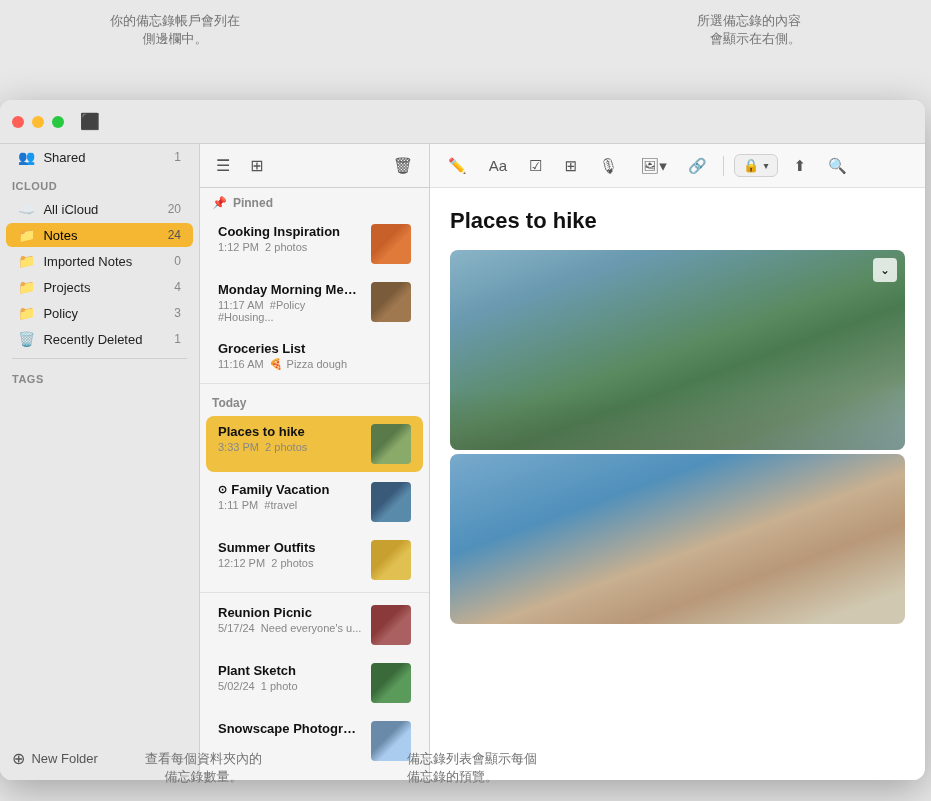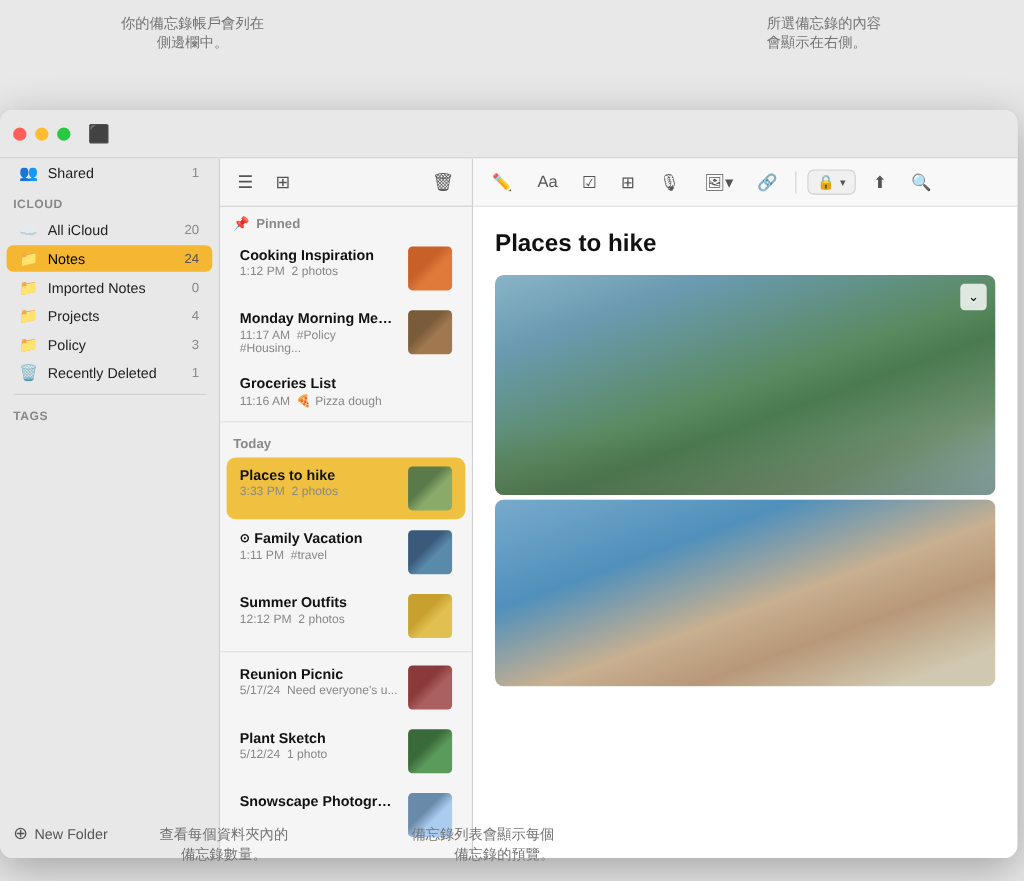--- a/index.html
+++ b/index.html
@@ -336,28 +336,28 @@
       background: #e0e0e0;
       margin: 4px 0;
     }
   </style>
 </head>
 <body>
 
 <div class="annotation" style="left:110px; top:12px; text-align:center;">
   你的備忘錄帳戶會列在<br>側邊欄中。
 </div>
-<div class="annotation" style="right:130px; top:12px; text-align:left;">
+<div class="annotation" style="right:130px; top:12px; text-align:right;">
   所選備忘錄的內容<br>會顯示在右側。
 </div>
 
 <div class="annotation" style="left:145px; bottom:15px; text-align:center;">
   查看每個資料夾內的<br>備忘錄數量。
 </div>
-<div class="annotation" style="left:374px; bottom:15px; text-align:right;">
+<div class="annotation" style="left:407px; bottom:15px; text-align:left;">
   備忘錄列表會顯示每個<br>備忘錄的預覽。
 </div>
 
 <div class="app-window">
 
   <div class="title-bar">
     <div class="traffic-light tl-close"></div>
     <div class="traffic-light tl-min"></div>
     <div class="traffic-light tl-max"></div>
     <span class="sidebar-toggle">⬛</span>
@@ -517,21 +517,21 @@
               <span>5/17/24</span>&nbsp;&nbsp;<span>Need everyone's u...</span>
             </div>
           </div>
           <div class="thumb-picnic"></div>
         </div>
 
         <div class="note-item">
           <div class="note-info">
             <div class="note-title">Plant Sketch</div>
             <div class="note-meta">
-              <span>5/12/24</span>&nbsp;&nbsp;<span>1 photo</span>
+              <span>5/02/24</span>&nbsp;&nbsp;<span>1 photo</span>
             </div>
           </div>
           <div class="thumb-plant"></div>
         </div>
 
         <div class="note-item">
           <div class="note-info">
             <div class="note-title">Snowscape Photography</div>
             <div class="note-meta">
               <span></span>

